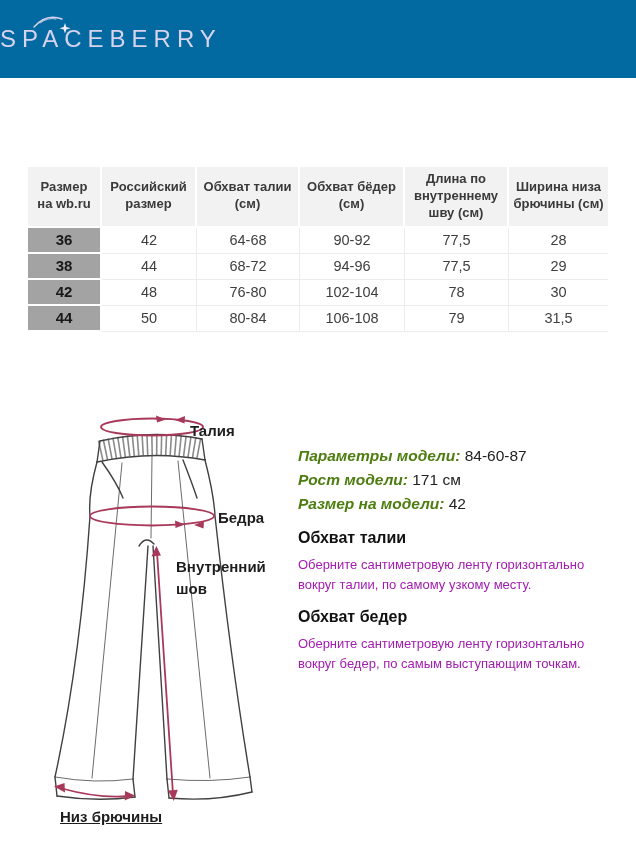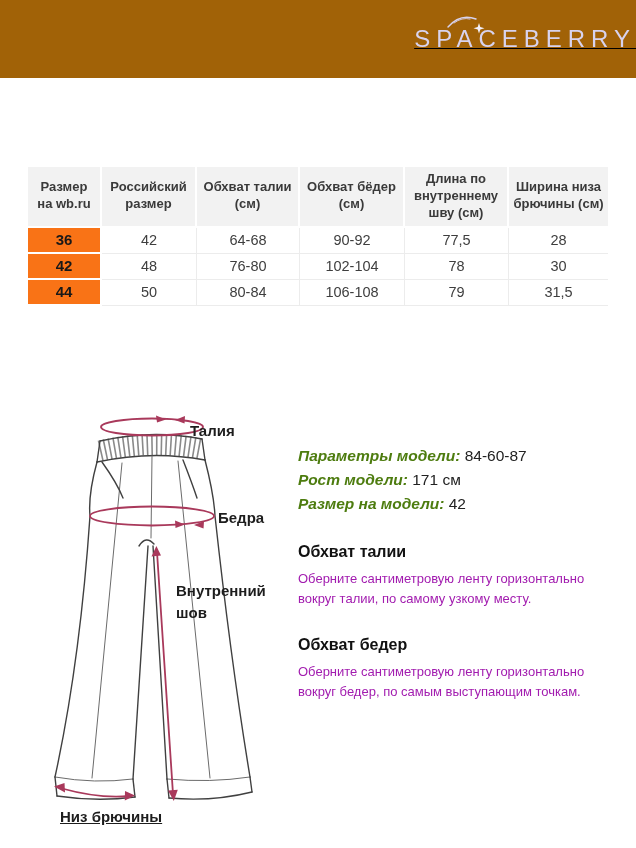--- a/index.html
+++ b/index.html
@@ -9,22 +9,22 @@
     width:636px; height:848px;
     background:#ffffff;
     font-family:"Liberation Sans", sans-serif;
     overflow:hidden;
   }
 
   
   .brand-band {
     position:absolute; left:0; top:0;
     width:636px; height:78px;
-    background:#a16207;
-    display:flex; align-items:center; justify-content:flex-end;text-decoration:underline;
+    background:#0369a1;
+    display:flex; align-items:center; justify-content:flex-start;
   }
   .logo-wrap { position:relative; }
   .logo-text {
     color:#d8d3ee;
     font-size:24px;
     letter-spacing:6px;
     font-weight:500;
     line-height:1;
   }
   .comet {
@@ -55,21 +55,21 @@
     border-right:1px solid #ececec;
     border-bottom:1px solid #ececec;
     height:26px;
     text-align:center;
     vertical-align:middle;
     font-size:14.5px;
     color:#3e3e3e;
   }
   td:last-child { border-right:none; }
   td.size-col {
-    background:#f97316;
+    background:#a3a3a3;
     border-right:2px solid #ffffff;
     border-bottom:2px solid #ffffff;
     font-weight:700;
     font-size:15px;
     color:#181818;
   }
 
   
   .diagram { position:absolute; left:0; top:400px; width:295px; height:445px; }
   .diagram svg { position:absolute; left:25px; top:0; }
@@ -77,28 +77,28 @@
     position:absolute;
     font-size:15px;
     font-weight:700;
     color:#1d1d1d;
     line-height:1.45;
     white-space:nowrap;
   }
   .fig-label.wrap { white-space:normal; width:100px; }
   .lbl-waist { left:190px; top:20px; }
   .lbl-hips  { left:218px; top:107px;text-align:center; }
-  .lbl-inseam{ left:176px; top:180px; }
+  .lbl-inseam{ left:176px; top:156px; }
   .lbl-hem   { left:60px;  top:406px;text-decoration:underline; }
 
   
   .info { position:absolute; left:298px; top:444px; width:314px; }
   .param-line { font-size:15.5px; color:#222222; line-height:24px; }
   .param-line .p-label { font-weight:700; color:#4d7c0f;font-style:italic; }
-  .guide-section { margin-top:27px; }
+  .guide-section { margin-top:13px; }
   .guide-section:first-of-type { margin-top:30px; }
   .guide-title {
     font-size:16px; font-weight:700; color:#111111; margin-bottom:8px;
   }
   .guide-text {
     font-size:13px; color:#a21caf; line-height:1.55; max-width:300px;
   }
 
   .pants-line { fill:none; stroke:#404040; stroke-width:1.4; stroke-linecap:round; }
   .pants-thin { fill:none; stroke:#6b6b6b; stroke-width:1; stroke-linecap:round; }
@@ -142,20 +142,28 @@
     <tbody>
       <tr>
         <td class="size-col">36</td>
         <td>42</td>
         <td>64-68</td>
         <td>90-92</td>
         <td>77,5</td>
         <td>28</td>
       </tr>
       <tr>
+        <td class="size-col">38</td>
+        <td>44</td>
+        <td>68-72</td>
+        <td>94-96</td>
+        <td>77,5</td>
+        <td>29</td>
+      </tr>
+      <tr>
         <td class="size-col">42</td>
         <td>48</td>
         <td>76-80</td>
         <td>102-104</td>
         <td>78</td>
         <td>30</td>
       </tr>
       <tr>
         <td class="size-col">44</td>
         <td>50</td>

